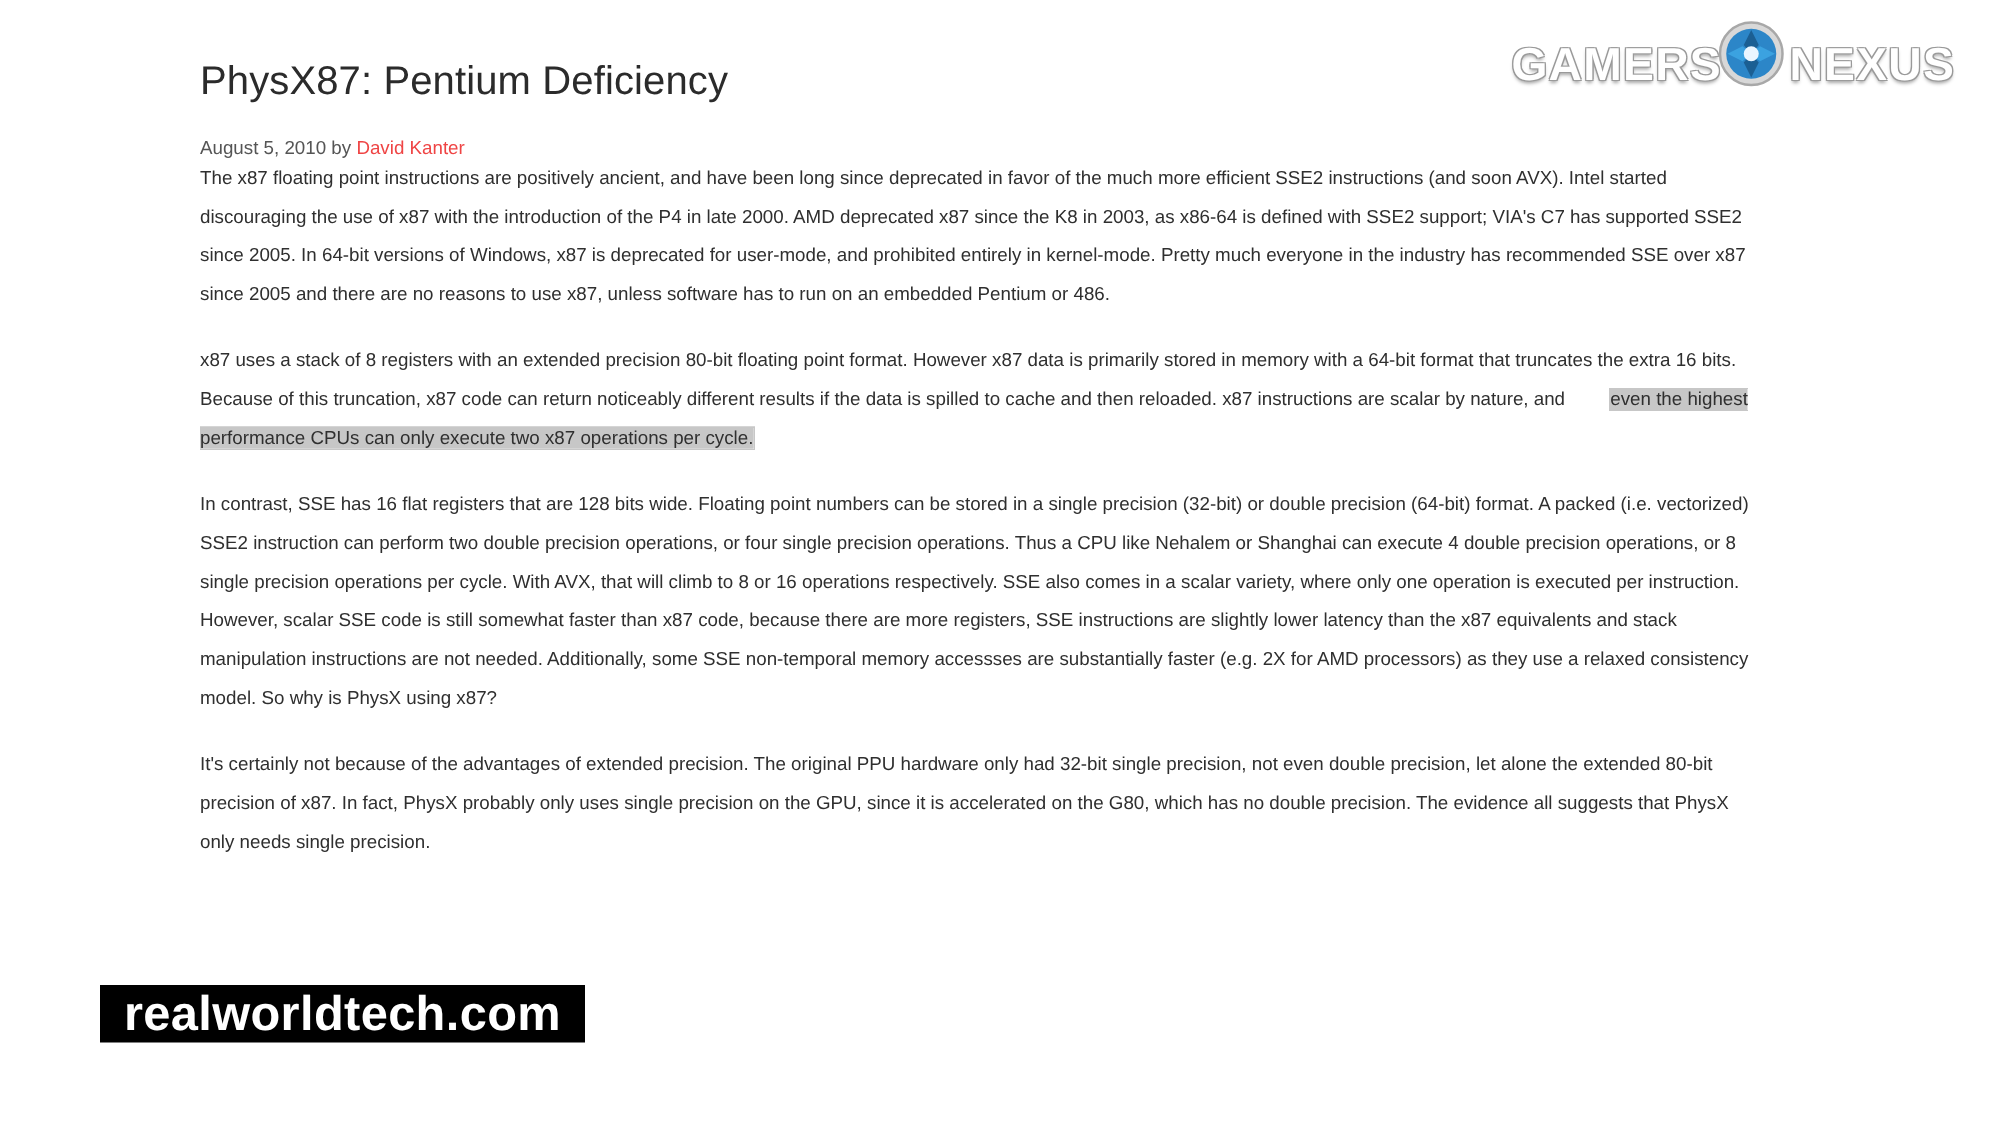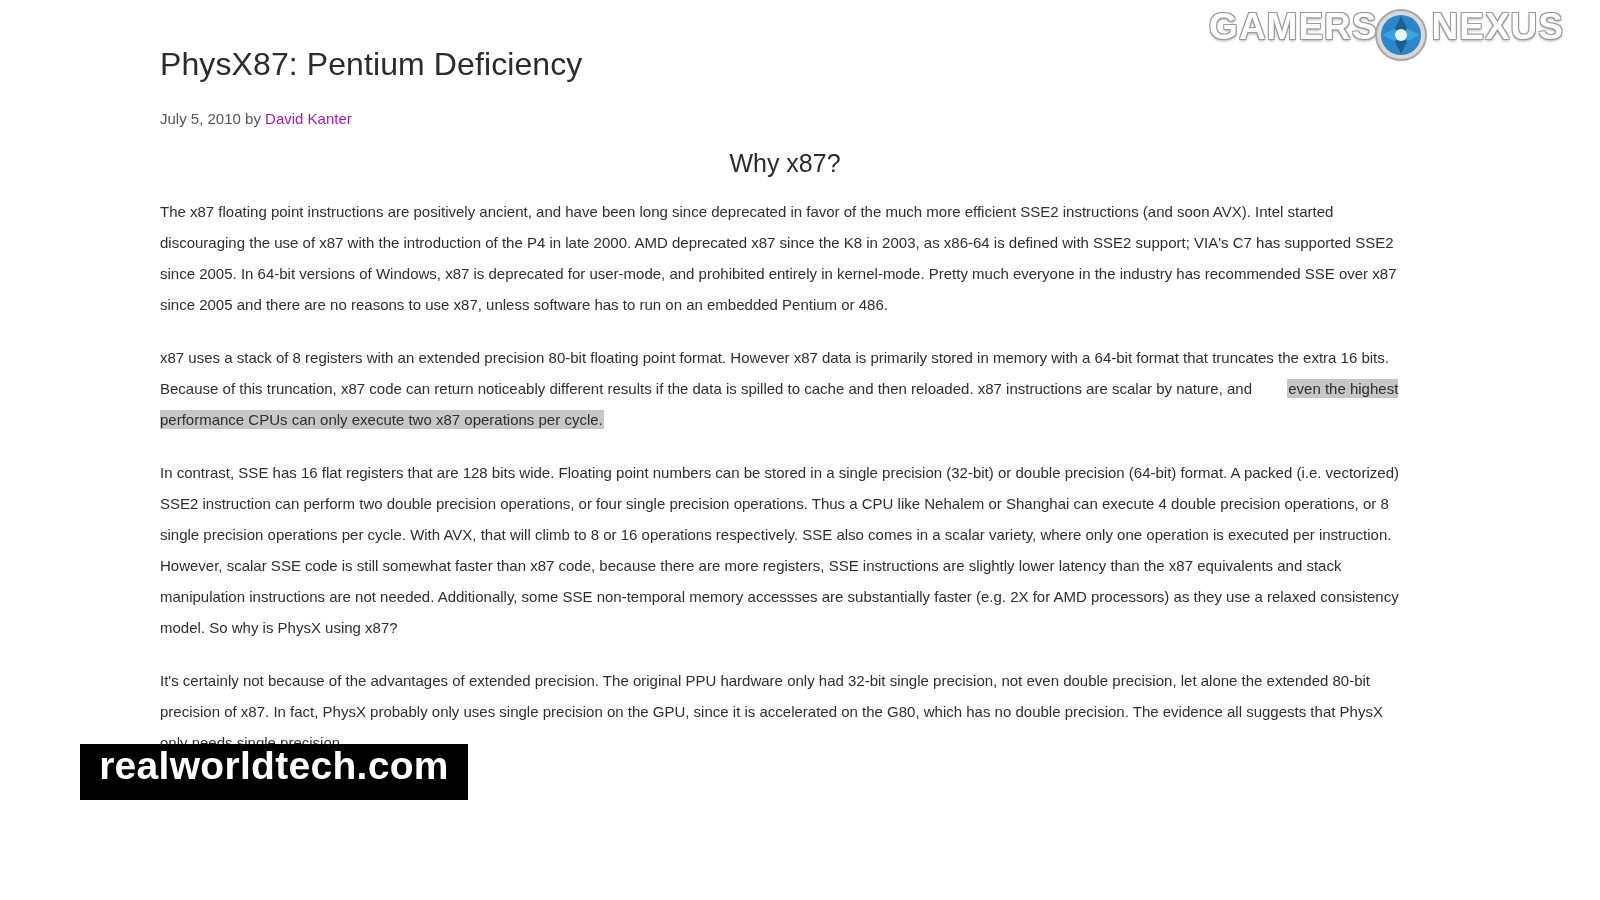--- a/index.html
+++ b/index.html
@@ -20,21 +20,21 @@
   }
 
   
   .gn-logo {
     position: absolute;
     top: 8px;
     right: 36px;
     width: 320px;
     height: 62px;
     display: flex;
-    align-items: flex-start;
+    align-items: flex-end;
     justify-content: flex-end;
     user-select: none;
   }
   .gn-logo .gn-text {
     font-family: "Liberation Sans", sans-serif;
     font-weight: bold;
     font-size: 37px;
     letter-spacing: 1px;
     color: #ffffff;
     text-shadow:
@@ -71,21 +71,21 @@
     line-height: 1.3;
     letter-spacing: .1px;
   }
 
   .post-meta {
     margin-top: 24px;
     font-size: 15px;
     color: #555555;
   }
   .post-meta .author-link {
-    color: #a21caf;
+    color: #ef4444;
     text-decoration: none;
   }
 
   .section-heading {
     margin: 22px 0 18px 0;
     text-align: center;
     font-size: 25px;
     font-weight: normal;
     color: #2b2b2b;
   }
@@ -102,26 +102,26 @@
   .hl {
     background: #c7c7c7;
     box-shadow: 0 0 0 1px #c7c7c7;
     margin-left: 32px;
   }
 
   
   .rwt-watermark {
     position: absolute;
     left: 80px;
-    top: 744px;
+    top: 788px;
     width: 388px;
-    height: 56px;
+    height: 46px;
     background: #000000;
     display: flex;
-    align-items: flex-start;
+    align-items: flex-end;
     justify-content: center;
   }
   .rwt-watermark span {
     color: #ffffff;
     font-size: 39px;
     font-weight: bold;
     letter-spacing: .3px;
     font-family: "Liberation Sans", sans-serif;
   }
 </style>
@@ -143,26 +143,25 @@
         <circle cx="27" cy="27" r="6" fill="#eaf6ff"></circle>
       </svg>
     </span>
     <span class="gn-text gn-nexus">NEXUS</span>
   </div>
 
   <div class="article">
     <h1 class="post-title">PhysX87: Pentium Deficiency</h1>
 
     <div class="post-meta">
-      <span>July 5, 2010</span>
+      <span>August 5, 2010</span>
       <span>by</span>
       <a class="author-link" href="#">David Kanter</a>
     </div>
 
-    <h2 class="section-heading">Why x87?</h2>
 
     <p class="para">
       <span>The x87 floating point instructions are positively ancient, and have been long since deprecated in favor of the much more efficient SSE2 instructions (and soon AVX). Intel started discouraging the use of x87 with the introduction of the P4 in late 2000. AMD deprecated x87 since the K8 in 2003, as x86-64 is defined with SSE2 support; VIA's C7 has supported SSE2 since 2005. In 64-bit versions of Windows, x87 is deprecated for user-mode, and prohibited entirely in kernel-mode. Pretty much everyone in the industry has recommended SSE over x87 since 2005 and there are no reasons to use x87, unless software has to run on an embedded Pentium or 486.</span>
     </p>
 
     <p class="para">
       <span>x87 uses a stack of 8 registers with an extended precision 80-bit floating point format. However x87 data is primarily stored in memory with a 64-bit format that truncates the extra 16 bits. Because of this truncation, x87 code can return noticeably different results if the data is spilled to cache and then reloaded. x87 instructions are scalar by nature, and </span><span class="hl">even the highest performance CPUs can only execute two x87 operations per cycle.</span>
     </p>
 
     <p class="para">

